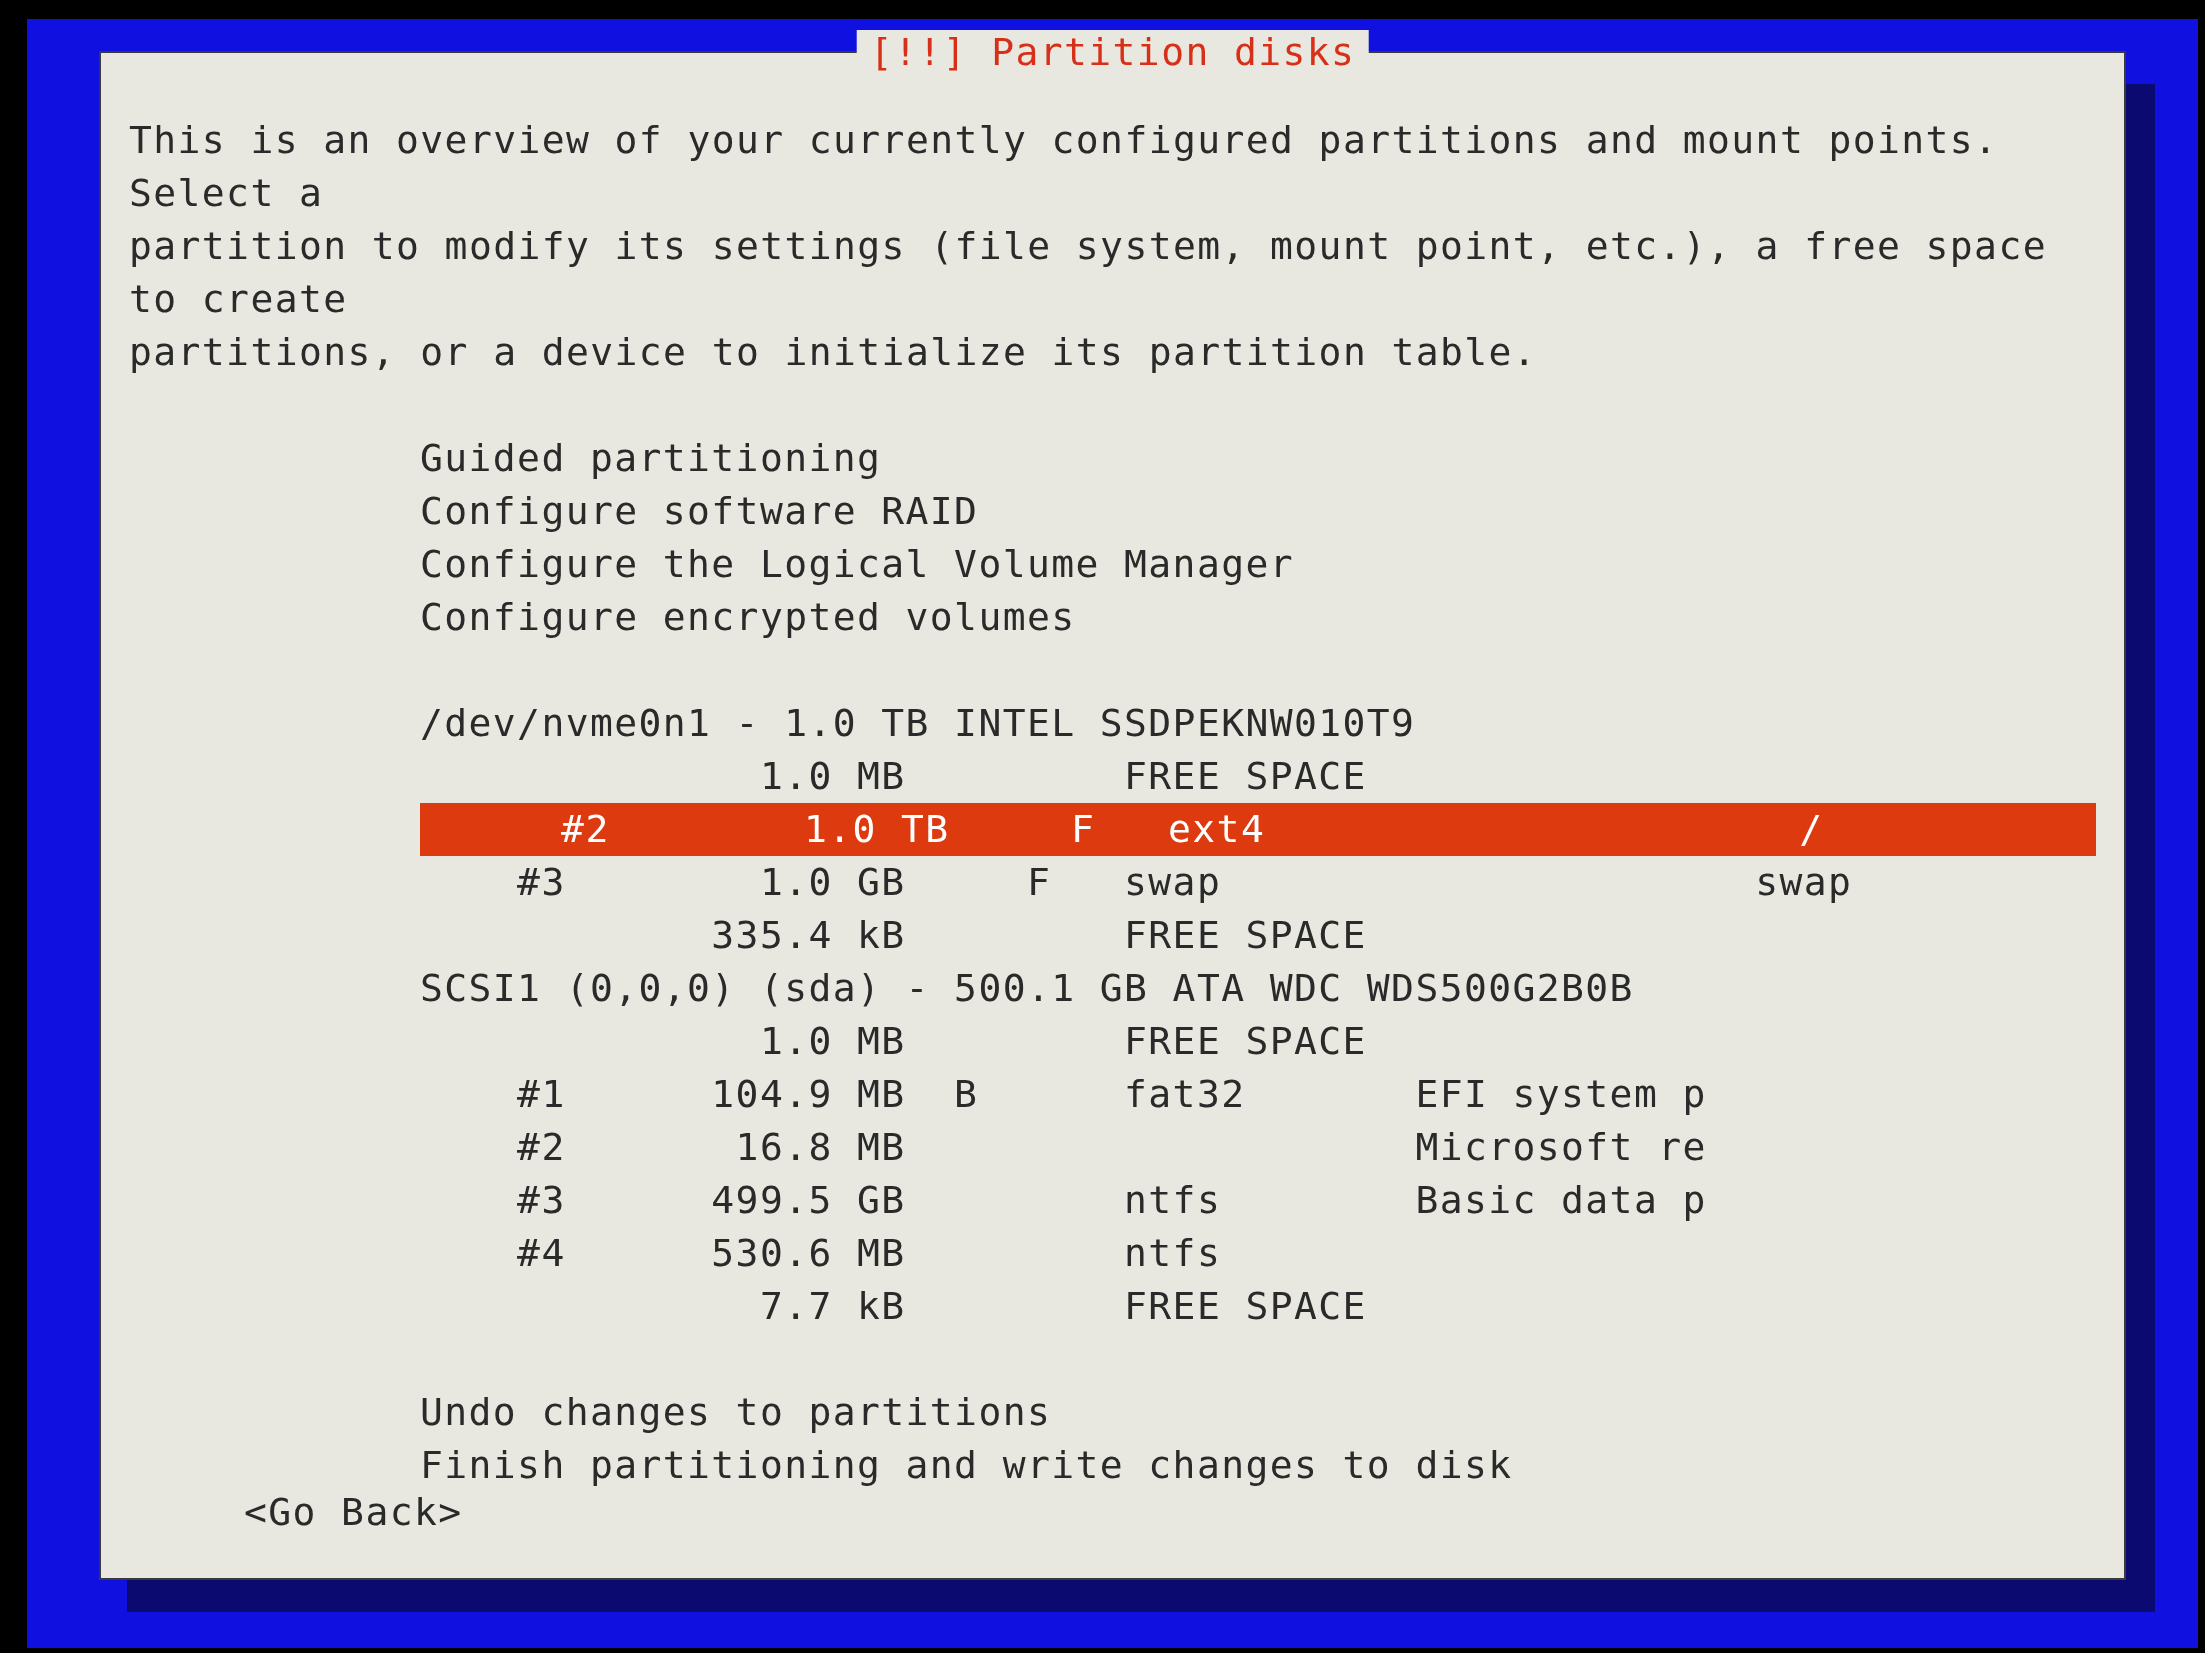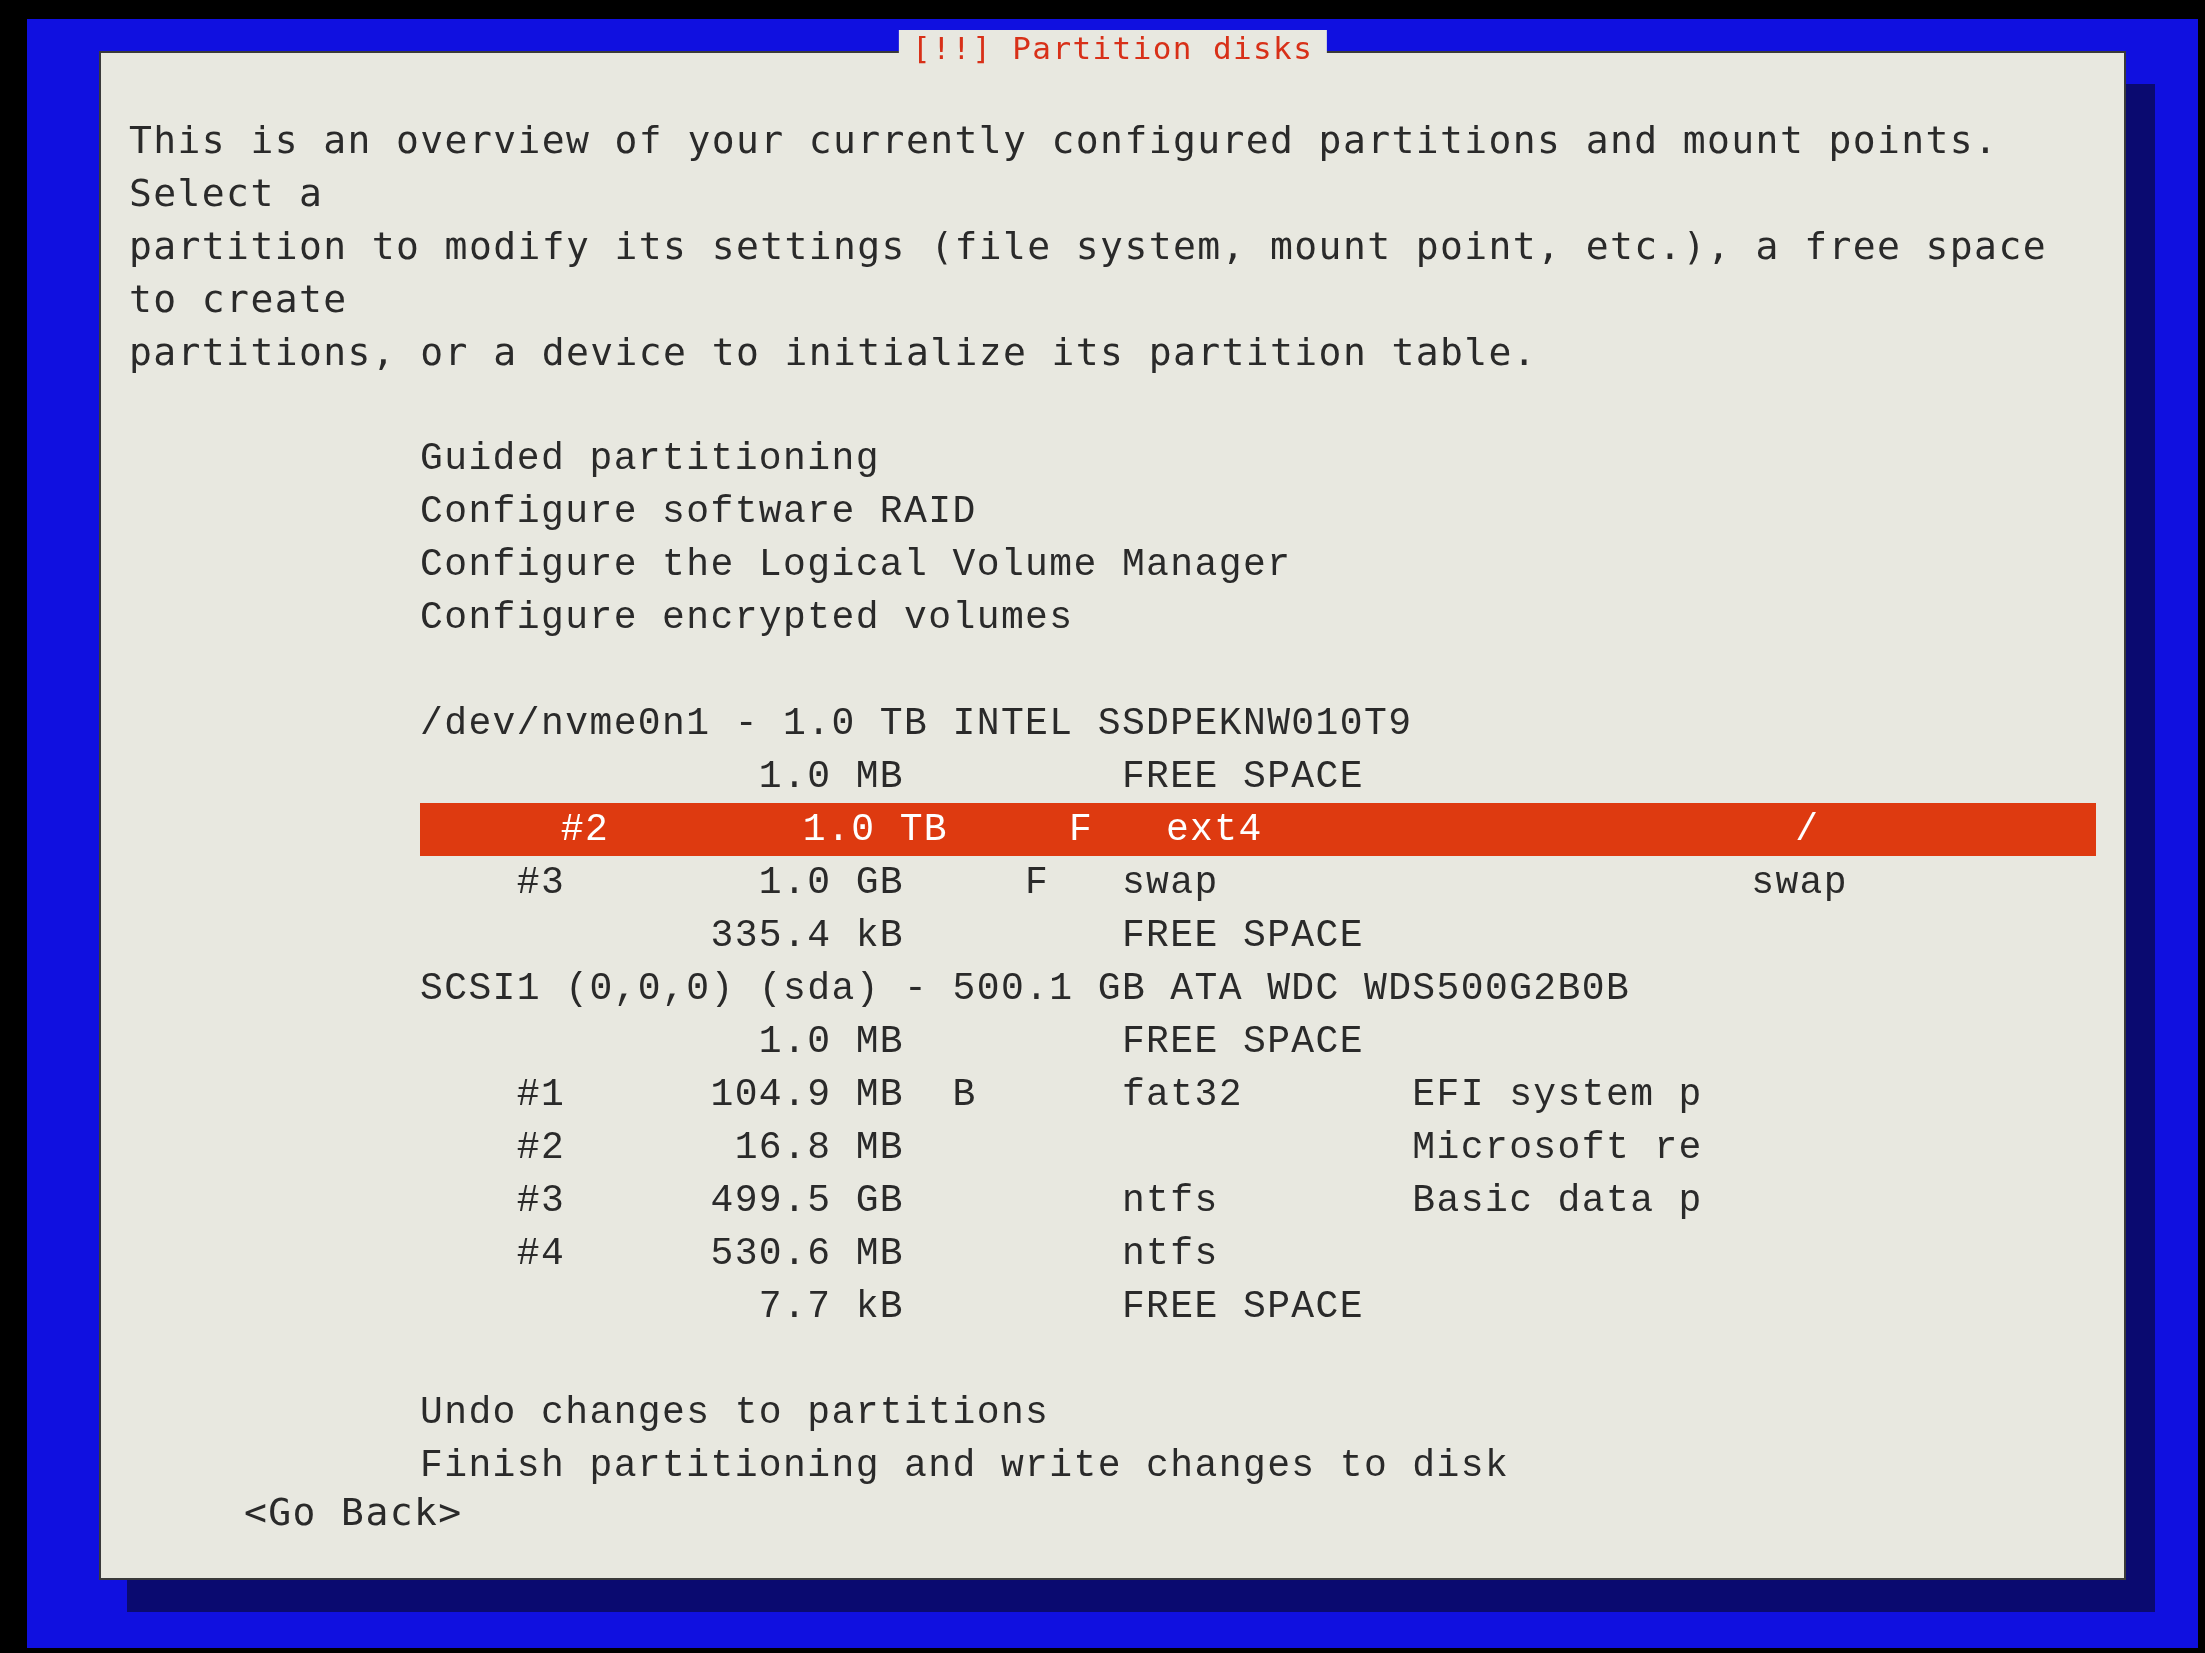--- a/index.html
+++ b/index.html
@@ -37,21 +37,21 @@
     border: 2px solid #3a3a3a;
     box-sizing: border-box;
   }
   .title-break {
     position: absolute;
     top: -23px;
     left: 50%;
     transform: translateX(-50%);
     background: #e8e8e0;
     color: #d83018;
-    font-size: 31px;
+    font-size: 38px;
     padding: 0 13.5px;
     letter-spacing: 1.4px;
     font-weight: 500;
   }
   .content {
     position: absolute;
     left: 28px;
     right: 28px;
     top: 61px;
     bottom: 27px;
@@ -61,21 +61,20 @@
     letter-spacing: 1.4px;
   }
   .intro {
     white-space: pre-wrap;
   }
   .menu-block {
     padding-left: 291px;
   }
   .row {
     white-space: pre;
-    font-family: Liberation Mono, monospace;
   }
   .row-hl {
     background: #de3a10;
     color: #fff;
   }
   .row-pad {
     display: inline-block;
     width: 100%;
     padding-left: 44px;
   }

